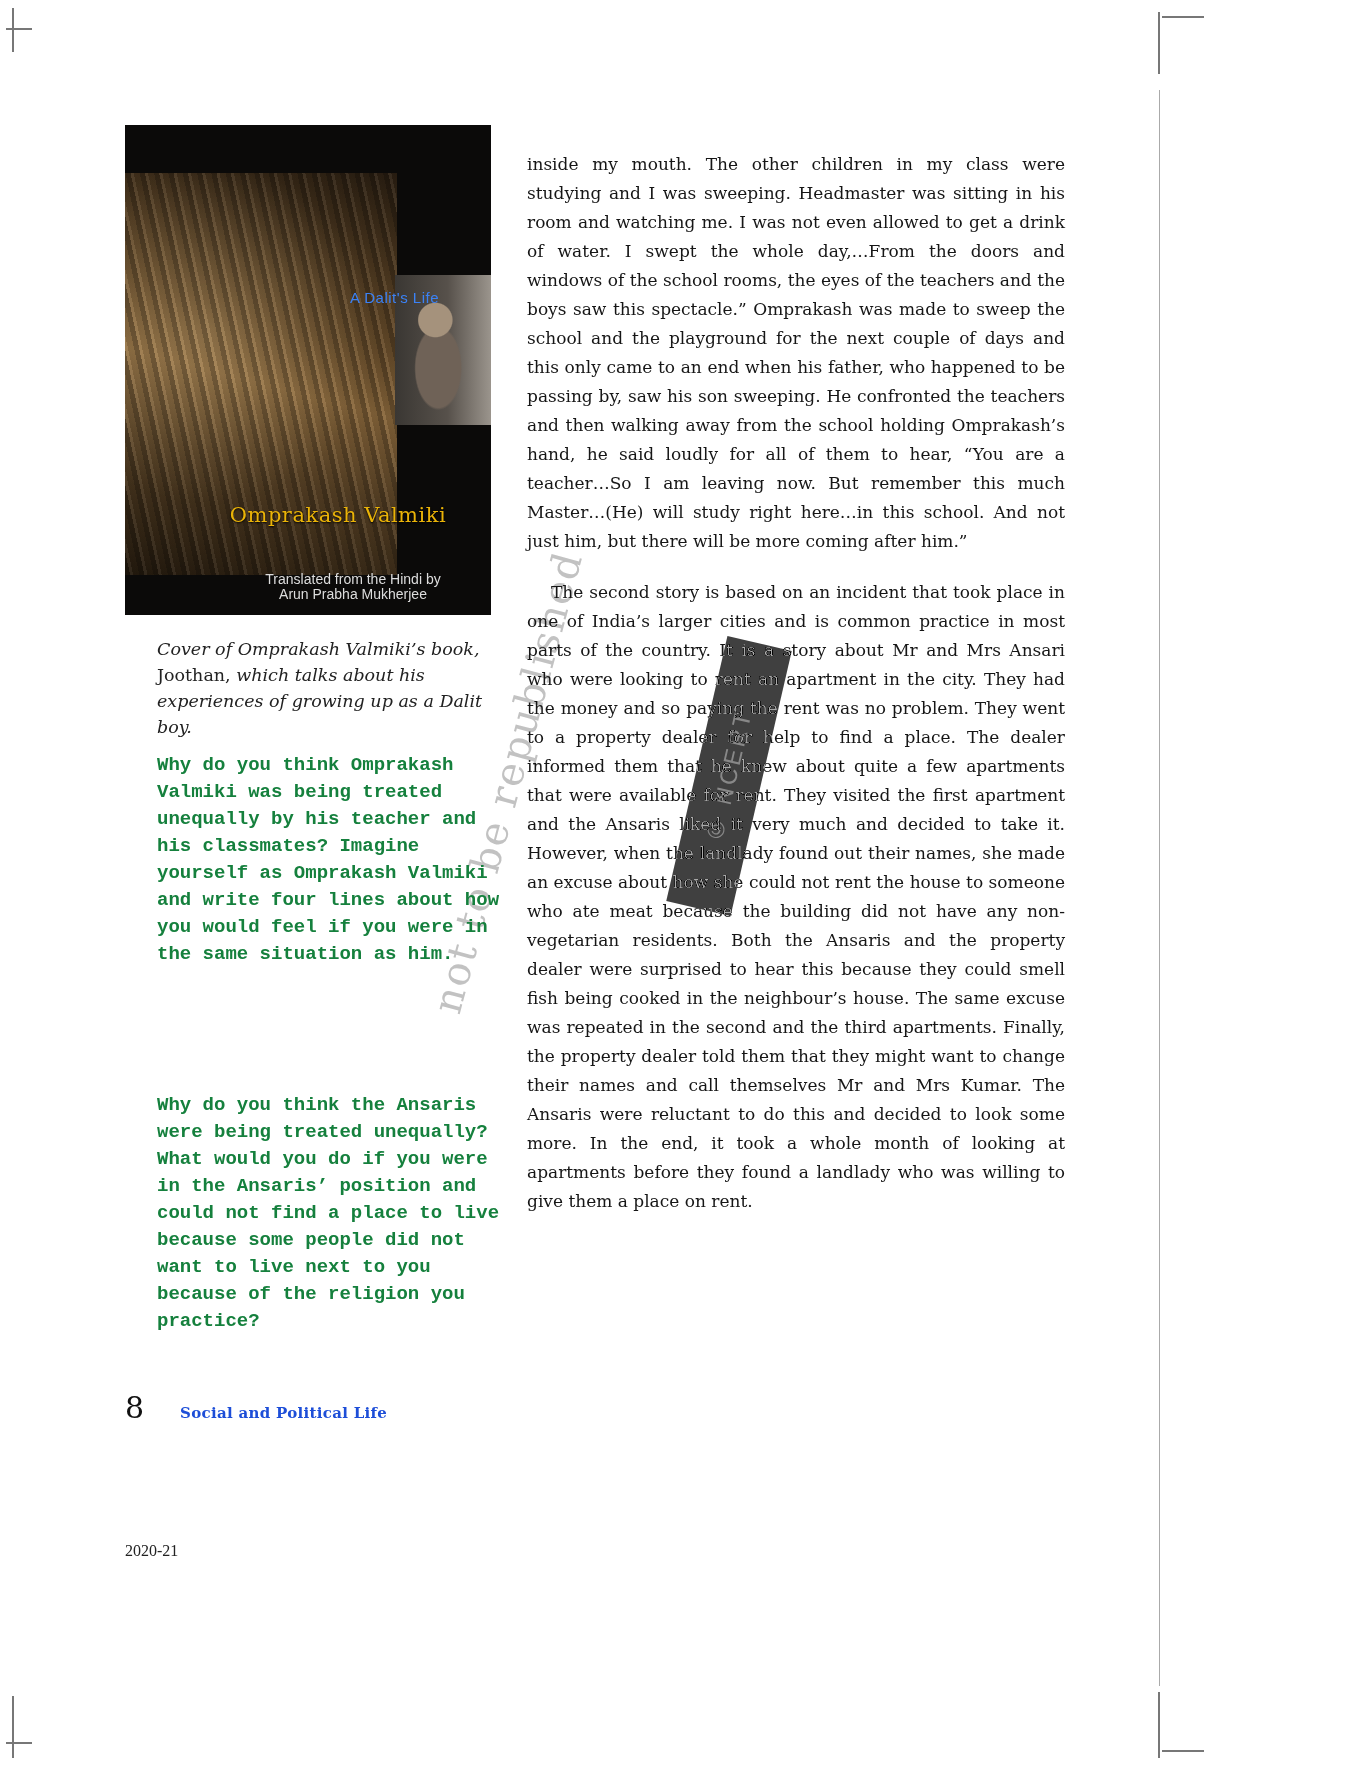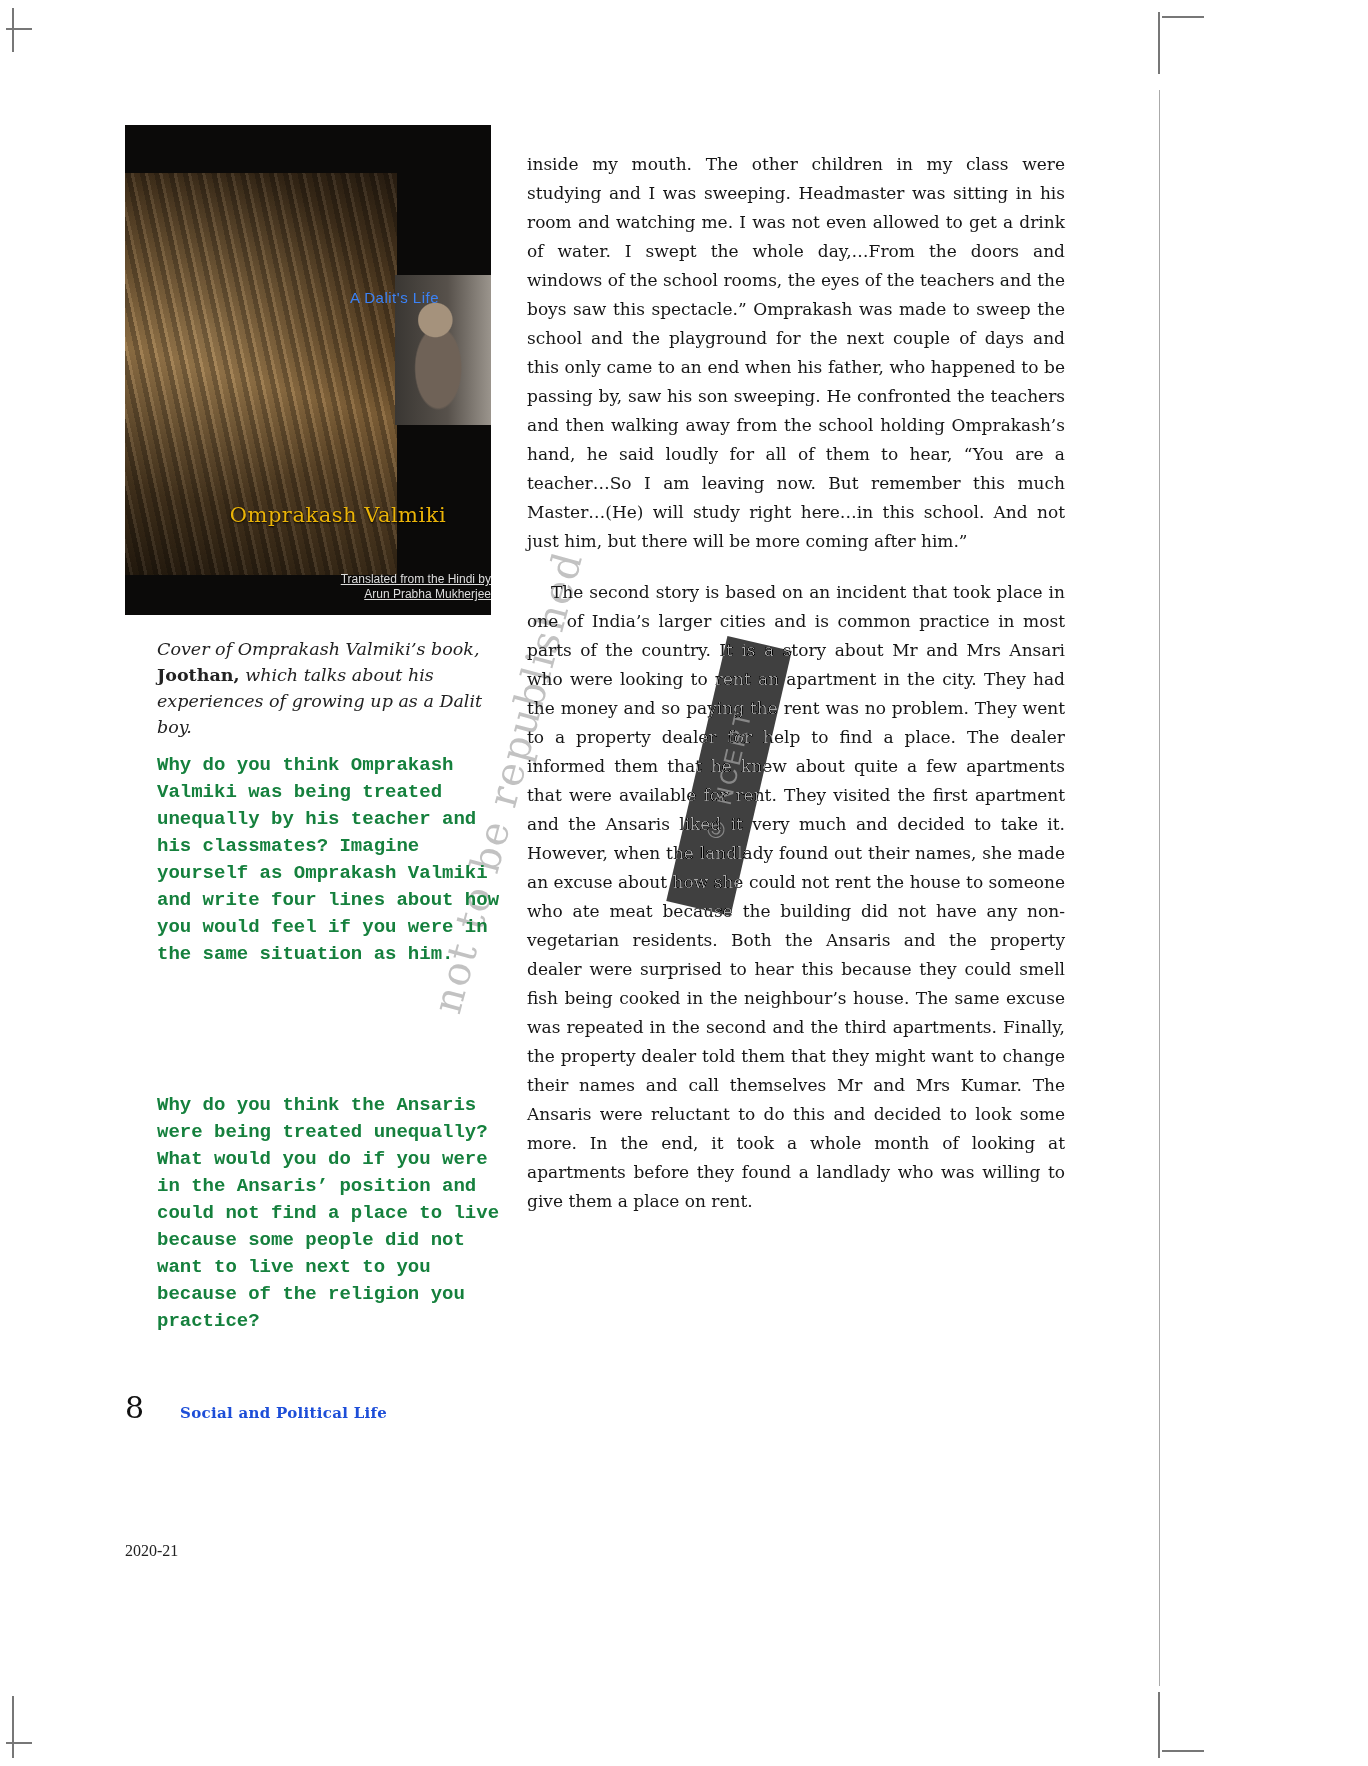--- a/index.html
+++ b/index.html
@@ -46,32 +46,32 @@
     font-size:15px; letter-spacing:0.5px;
   }
   .cover-author {
     position:absolute; left:80px; right:20px; top:378px;
     text-align:center; color:#eab308;
     font-family:"DejaVu Serif",serif; font-size:21px; letter-spacing:0.5px;
     text-shadow:0 1px 2px #000;
   }
   .cover-translation {
     position:absolute; left:90px; right:0; top:447px;
-    text-align:right; color:#dddddd;
+    text-align:center; color:#dddddd;
     font-family:"Liberation Sans",sans-serif;
-    font-size:12px; line-height:15px;text-decoration:underline;
+    font-size:14px; line-height:15px;
   }
 
   
   .caption {
     position:absolute; left:157px; top:636px; width:336px;
     font-size:17.5px; line-height:26px; color:#222;
   }
   .caption .ital { font-style:italic; }
-  .caption .roman { font-style:normal;font-weight:bold; }
+  .caption .roman { font-style:normal; }
 
   
   .question {
     position:absolute; left:157px; width:345px;
     font-family:Liberation Mono, monospace;
     font-weight:bold; font-size:19px; line-height:27px;
     color:#15803d;
   }
   .q1 { top:752px; }
   .q2 { top:1092px; }

